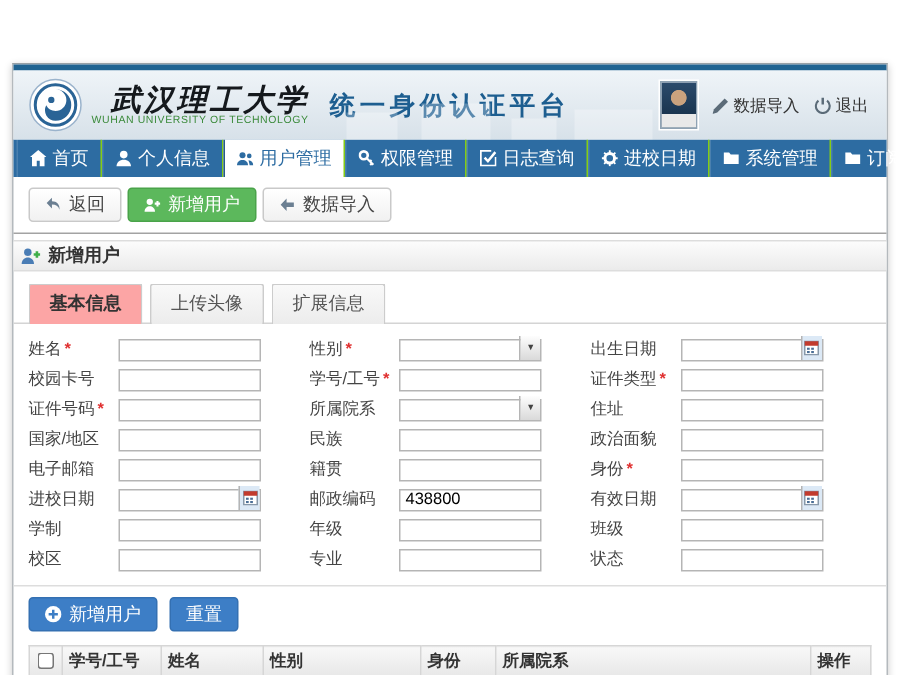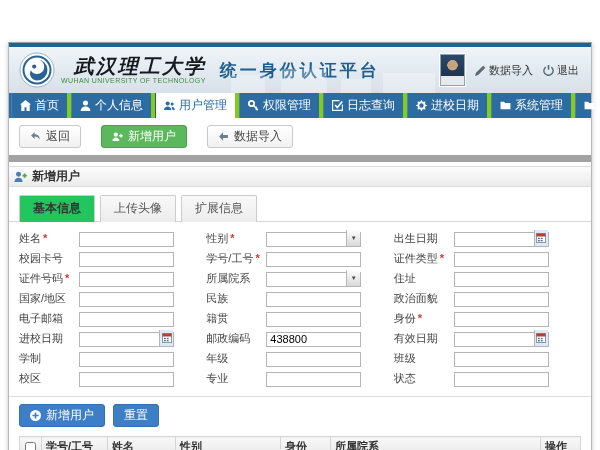--- a/index.html
+++ b/index.html
@@ -31,48 +31,48 @@
       radial-gradient(circle at 50% 34%, #caa27e 0 5px, rgba(0,0,0,0) 5.5px),
       linear-gradient(#e9e9e9,#e9e9e9) 50% 100%/100% 9px no-repeat,
       linear-gradient(#2b4a6b,#142c44); }
   .hlink { display:flex; align-items:center; gap:3px; font-size:11px; color:#333;
     text-decoration:none; cursor:pointer; }
   .hlink .icn { color:#5b6b78; }
 
   
   .nav { display:flex; background:#2d6ca2; height:25px; padding-left:2px; }
   .nav-item { display:flex; align-items:center; gap:4px; padding:0 8px; color:#fff;
-    font-size:12px; border-right:4px solid #84cc16; border-left:1px solid rgba(255,255,255,.14);
+    font-size:12px; border-right:1px solid #84cc16; border-left:1px solid rgba(255,255,255,.14);
     cursor:pointer; white-space:nowrap; }
   .nav-item.active { background:#fff; color:#2d6ca2; border-left-color:#25598a; }
 
   .icn { display:inline-flex; width:11px; height:11px; flex:none; }
   .icn svg { width:100%; height:100%; fill:currentColor; }
 
   
-  .toolbar { display:flex; gap:20px; padding:7px 10px; border-bottom:7px solid #a3a3a3;font-family:Liberation Mono, monospace; }
+  .toolbar { display:flex; gap:4px; padding:7px 10px; border-bottom:1px solid #a3a3a3;font-family:Liberation Mono, monospace; }
   .btn { display:inline-flex; align-items:center; gap:5px; height:23px; padding:0 10px;
     font-size:12px; color:#444; background:linear-gradient(#fff,#f1f1f1);
     border:1px solid #c9c9c9; border-radius:3px; cursor:pointer; font-family:inherit; }
   .btn .icn { color:#6b7f92; }
   .btn-green { background:#5cb85c; border-color:#4aa34a; color:#fff; }
   .btn-green .icn { color:#fff; }
   .btn-blue { background:#3d7ec6; border-color:#3470b2; color:#fff; }
   .btn-blue .icn { color:#fff; }
 
   .section-bar { margin-top:4px; height:21px; display:flex; align-items:center; gap:5px;
     padding:0 5px; font-size:12px; font-weight:bold; color:#333;
     background:linear-gradient(#fcfcfc,#ebebeb); border-top:1px solid #ddd; border-bottom:1px solid #ddd; }
   .section-bar .icn { width:13px; height:11px; }
 
   .tabstrip { display:flex; gap:5px; padding:7px 10px 0; border-bottom:1px solid #d4d4d4; }
   .tab { position:relative; top:1px; font-size:12px; color:#555; padding:4px 13px;
     background:linear-gradient(#f9f9f9,#ececec); border:1px solid #ccc; border-bottom:none;
     border-radius:2px 2px 0 0; cursor:pointer; }
-  .tab.active { background:#22c55e; color:#333; font-weight:bold; padding-bottom:5px; }
+  .tab.active { background:#fca5a5; color:#333; font-weight:bold; padding-bottom:5px; }
 
   .formzone { padding:7px 10px 7px; border-bottom:1px solid #ddd; }
   .frow { display:flex; margin-bottom:2px; }
   .fgroup { flex:1; display:flex; align-items:center; min-width:0; }
   .flabel { width:60px; flex:none; font-size:11px; color:#444; white-space:nowrap; }
   .req { color:#e03131; margin-left:2px; font-weight:bold; }
   .wrap { position:relative; display:inline-block; }
   .wrap input { width:95px; height:15px; font-size:11px; padding:0 3px;
     border:1px solid #b5b5b5; font-family:inherit; }
   .wrap input.has-btn { padding-right:17px; }

